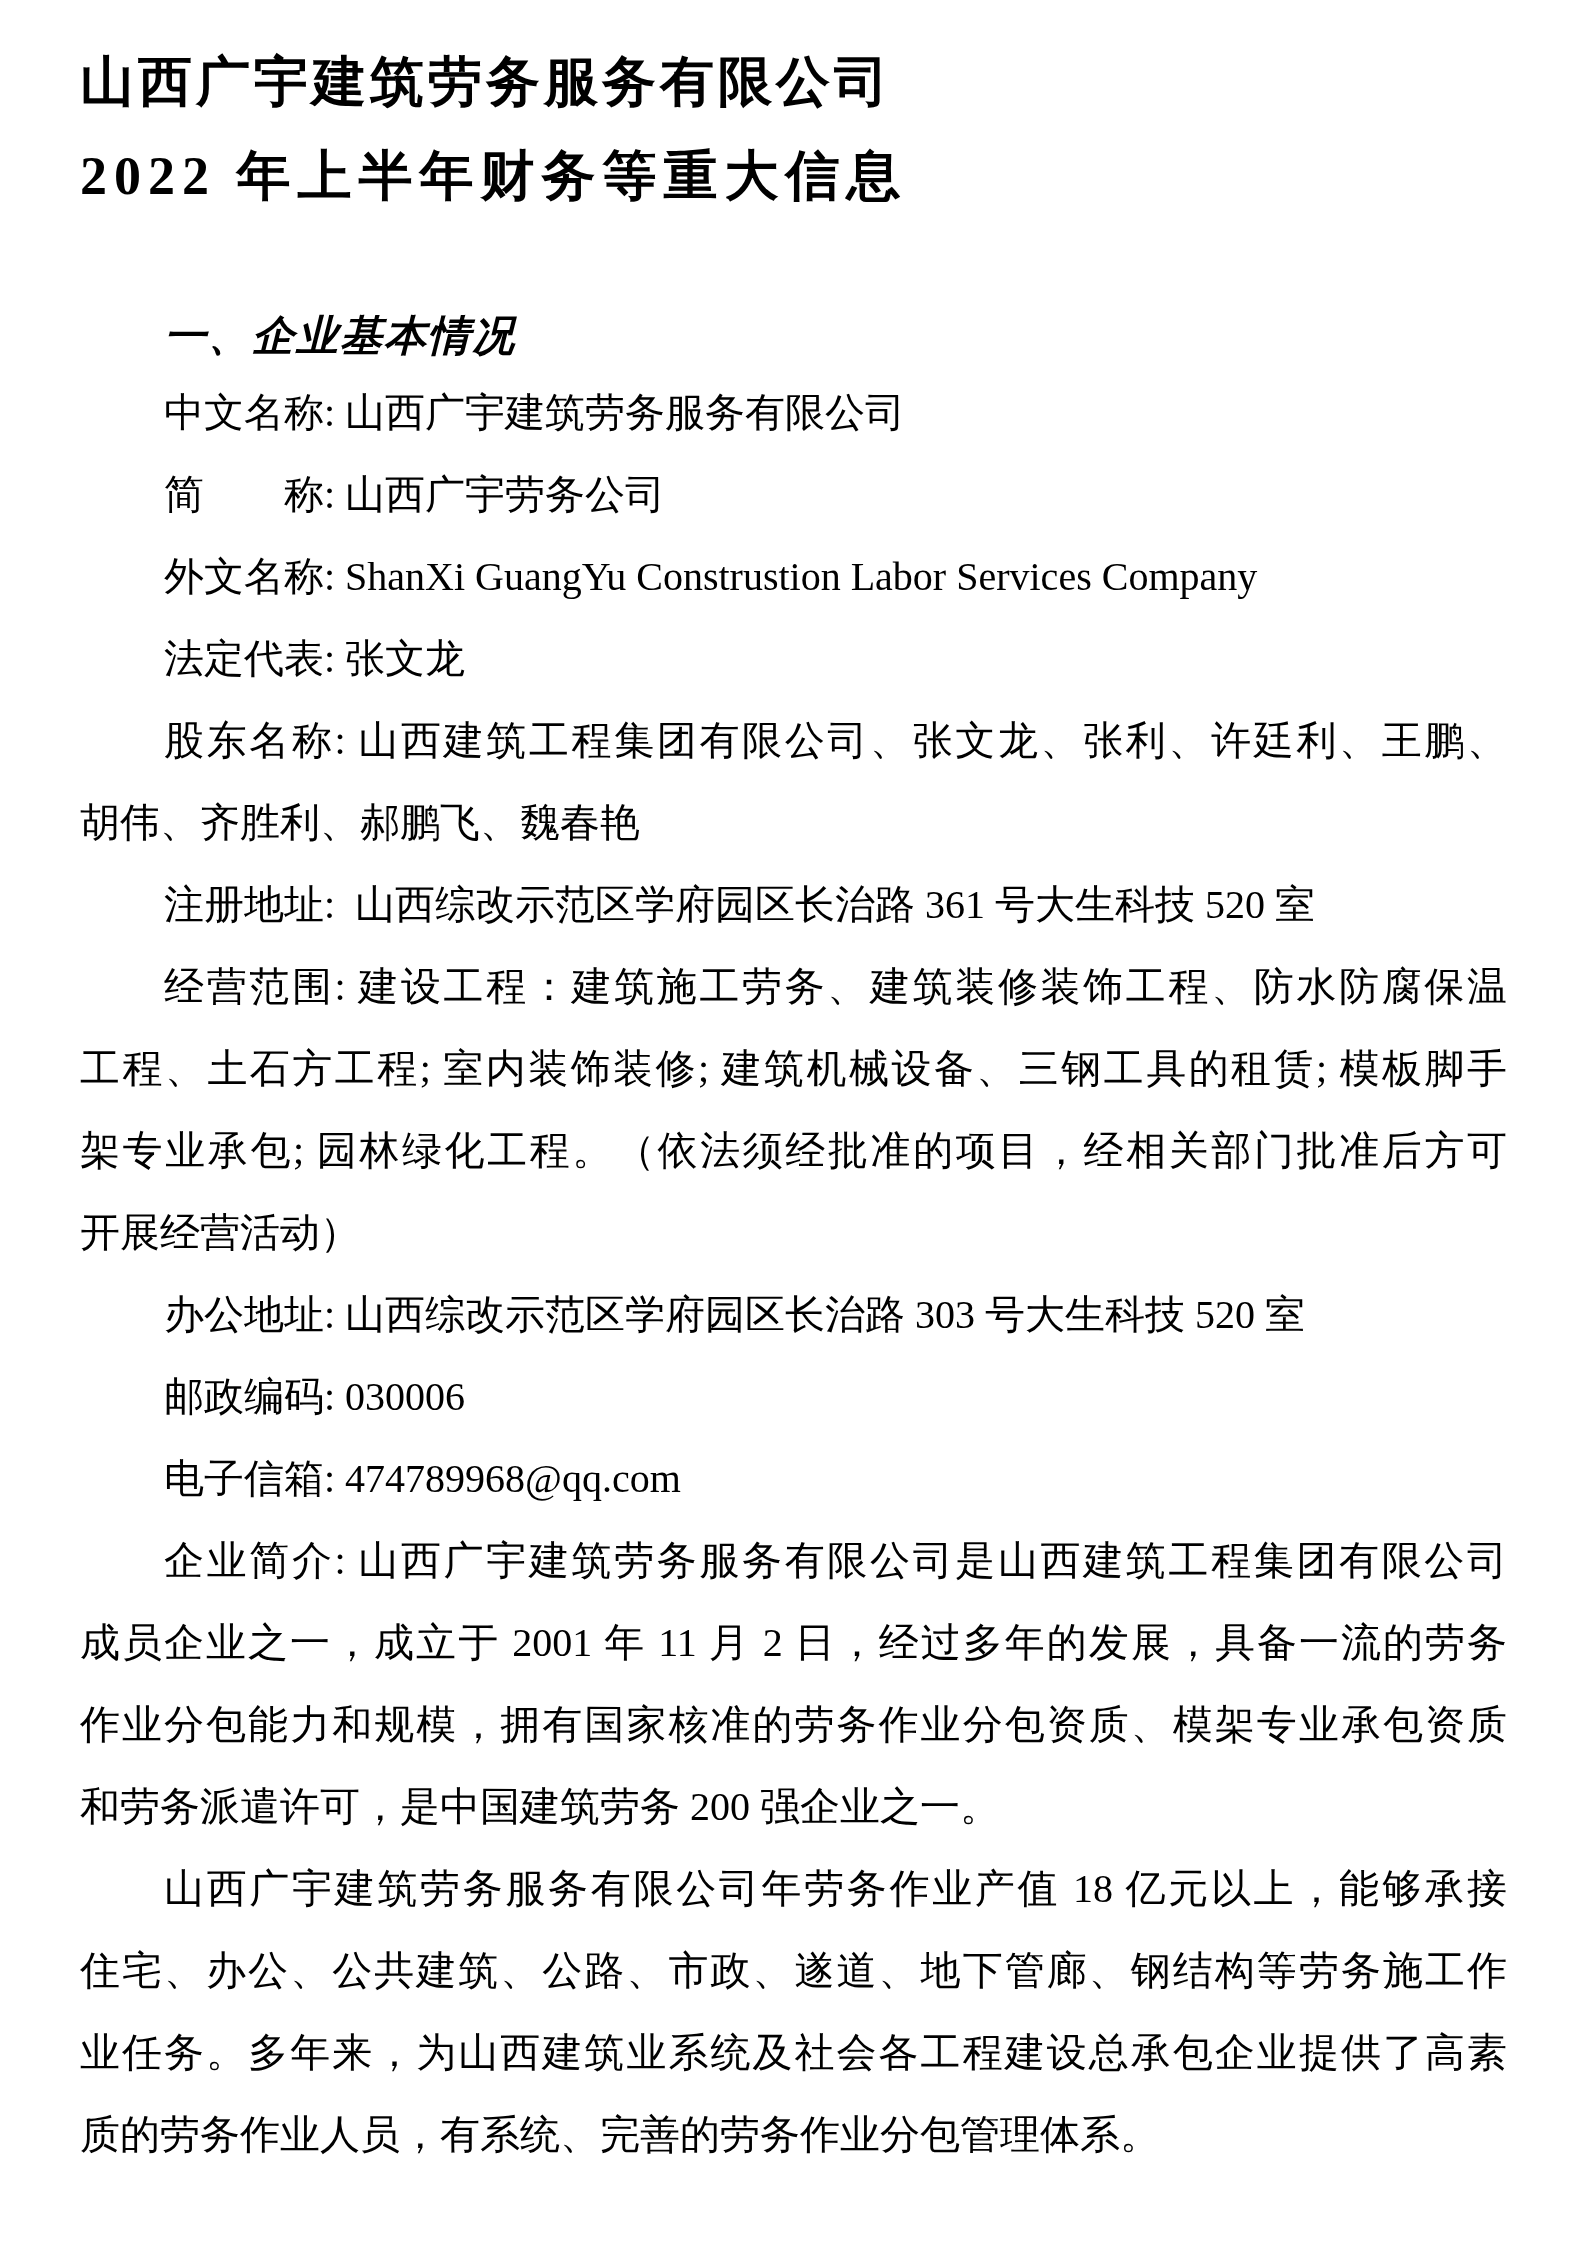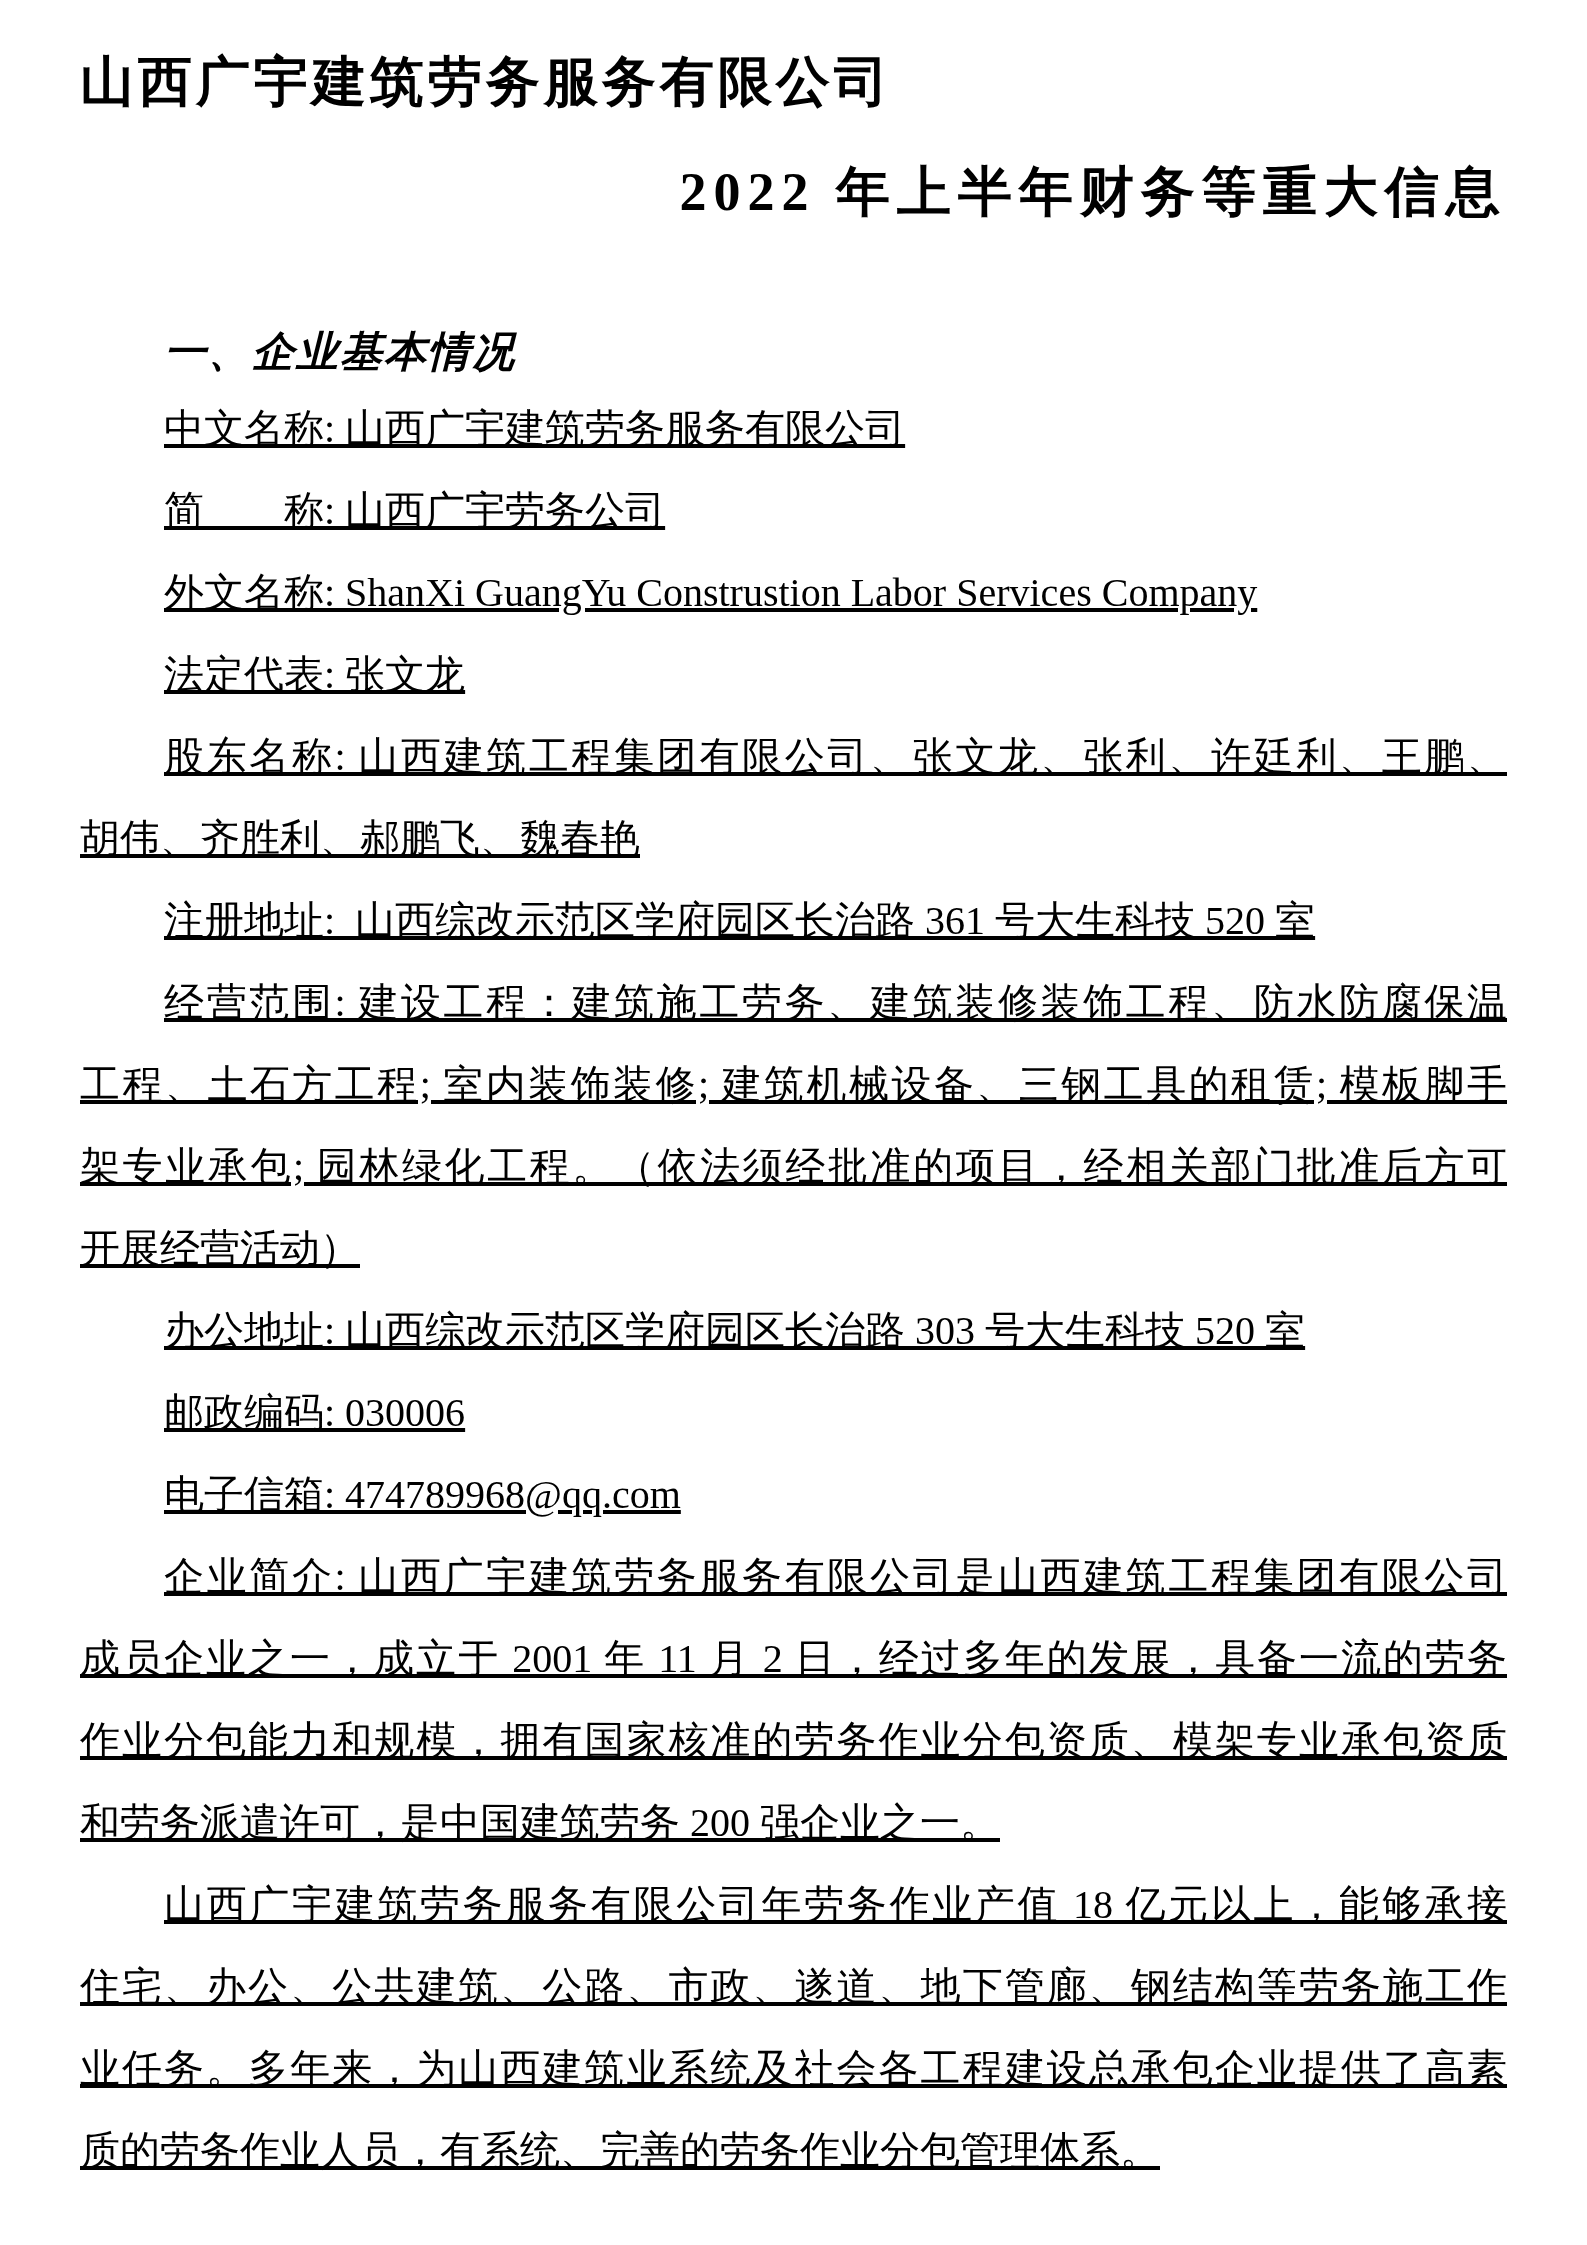--- a/index.html
+++ b/index.html
@@ -17,25 +17,25 @@
   }
   .title1 {
     margin-top: 50px;
     line-height: 64px;
     font-size: 54px;
     font-weight: bold;
     letter-spacing: 4px;
     white-space: pre-wrap;
   }
   .title2 {
-    margin-top: 46px;
+    margin-top: 30px;
     line-height: 64px;
     font-size: 54px;
     font-weight: bold;
-    text-align: right;
+    text-align: left;
     letter-spacing: 7px;
     white-space: pre-wrap;
   }
   .heading {
     margin-top: 104px;
     line-height: 48px;
     font-size: 42px;
     font-weight: bold;
     font-family: "Liberation Sans", "DejaVu Sans", sans-serif;
     letter-spacing: 2px;
@@ -43,21 +43,20 @@
     white-space: pre-wrap;
     font-style: italic;
   }
   .body-lines { margin-top: 12px; }
   .line {
     height: 82px;
     line-height: 82px;
     font-size: 40px;
     white-space: pre-wrap;
     overflow: hidden;
-    text-decoration: underline;
   }
   .indent { padding-left: 84px; }
   .just {
     text-align: justify;
     text-align-last: justify;
   }
 </style>
 </head>
 <body>
 

